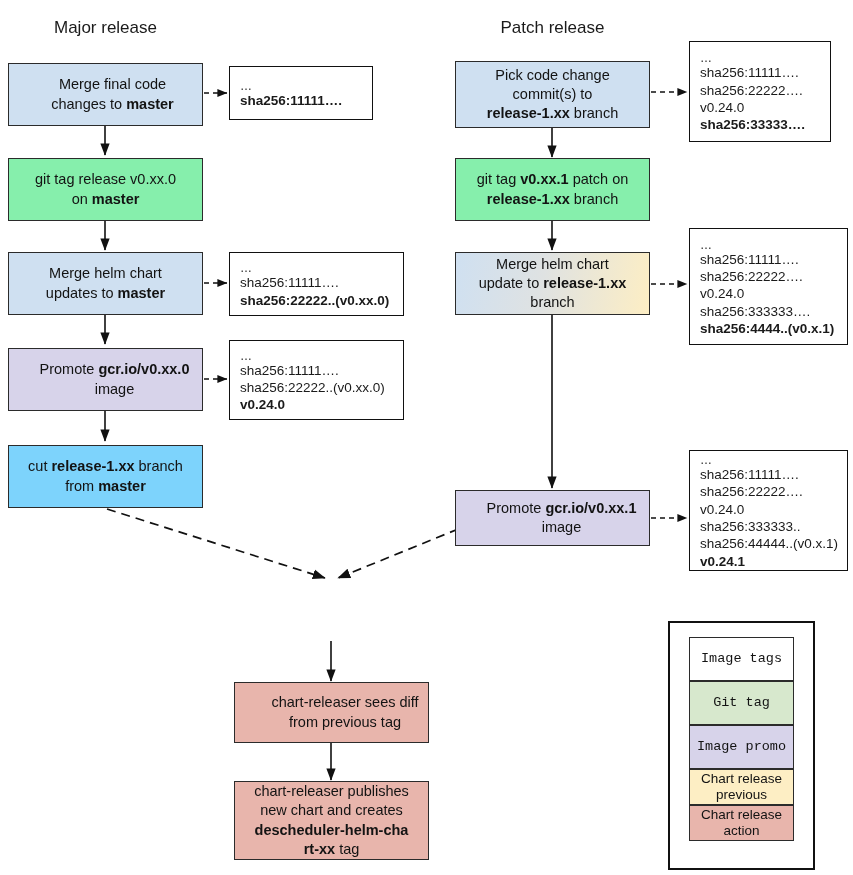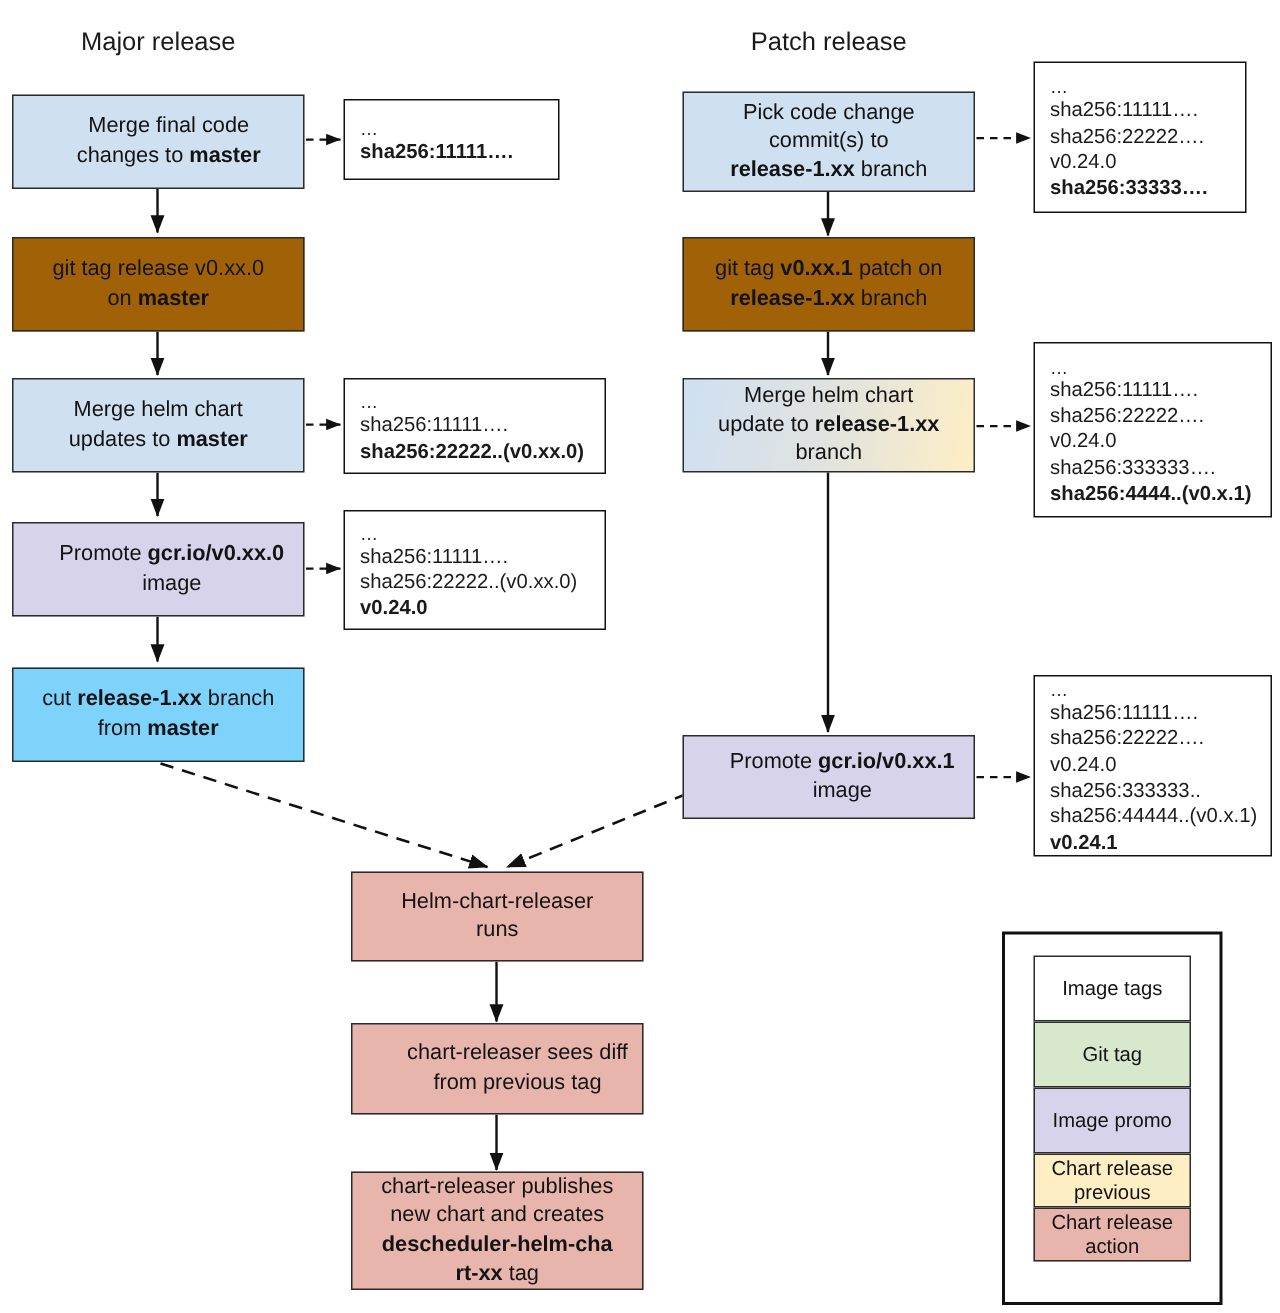--- a/index.html
+++ b/index.html
@@ -37,21 +37,21 @@
     text-align: center;
     font-size: 14.5px;
     line-height: 1.32;
     padding: 2px 6px;
     color: #131313;
   }
   .node .t { display: block; }
   .node b { font-weight: bold; }
 
   .c-code   { background: #cfe0f1; }
-  .c-git    { background: #a16207; }
+  .c-git    { background: #86efac; }
   .c-promo  { background: #d7d3ea; padding-left: 24px; }
   .c-trig   { background: #7dd3fc; }
   .c-act    { background: #e8b5ac; }
   .c-mix    { background: linear-gradient(100deg, #cfe0f1 0%, #dfe2e2 45%, #fdeec4 100%); }
 
   
   .note {
     position: absolute;
     box-sizing: border-box;
     background: #ffffff;
@@ -84,21 +84,21 @@
     border: 1.3px solid #2b2b2b;
     text-align: center;
     font-size: 13.5px;
     line-height: 1.22;
     color: #131313;
     padding: 4px 2px;
     display: flex;
     align-items: center;
     justify-content: center;
   }
-  .leg-item.h1 { height: 44px; }
+  .leg-item.h1 { height: 44px; font-family: Liberation Mono, monospace; }
   .leg-item.h2 { height: 36px; }
 
   svg.edges {
     position: absolute;
     left: 0; top: 0;
     width: 853px;
     height: 875px;
     pointer-events: none;
   }
 </style>
@@ -256,26 +256,20 @@
   <div class="note" style="left:689px; top:450px; width:159px; height:121px;">
       <span class="ln ell">…</span>
       <span class="ln">sha256:11111….</span>
       <span class="ln">sha256:22222….</span>
       <span class="ln">v0.24.0</span>
       <span class="ln">sha256:333333..</span>
       <span class="ln">sha256:44444..(v0.x.1)</span>
       <span class="ln b">v0.24.1</span>
     </div>
 
-  <div class="node c-act" style="left:234px; top:581px; width:195px; height:60px;">
-      <div>
-        <span class="t"><span>Helm-chart-releaser</span></span>
-        <span class="t"><span>runs</span></span>
-      </div>
-    </div>
 
   <div class="node c-act" style="left:234px; top:682px; width:195px; height:61px;padding-left:33px;">
       <div>
         <span class="t"><span>chart-releaser sees diff</span></span>
         <span class="t"><span>from previous tag</span></span>
       </div>
     </div>
 
   <div class="node c-act" style="left:234px; top:781px; width:195px; height:79px;">
       <div>

